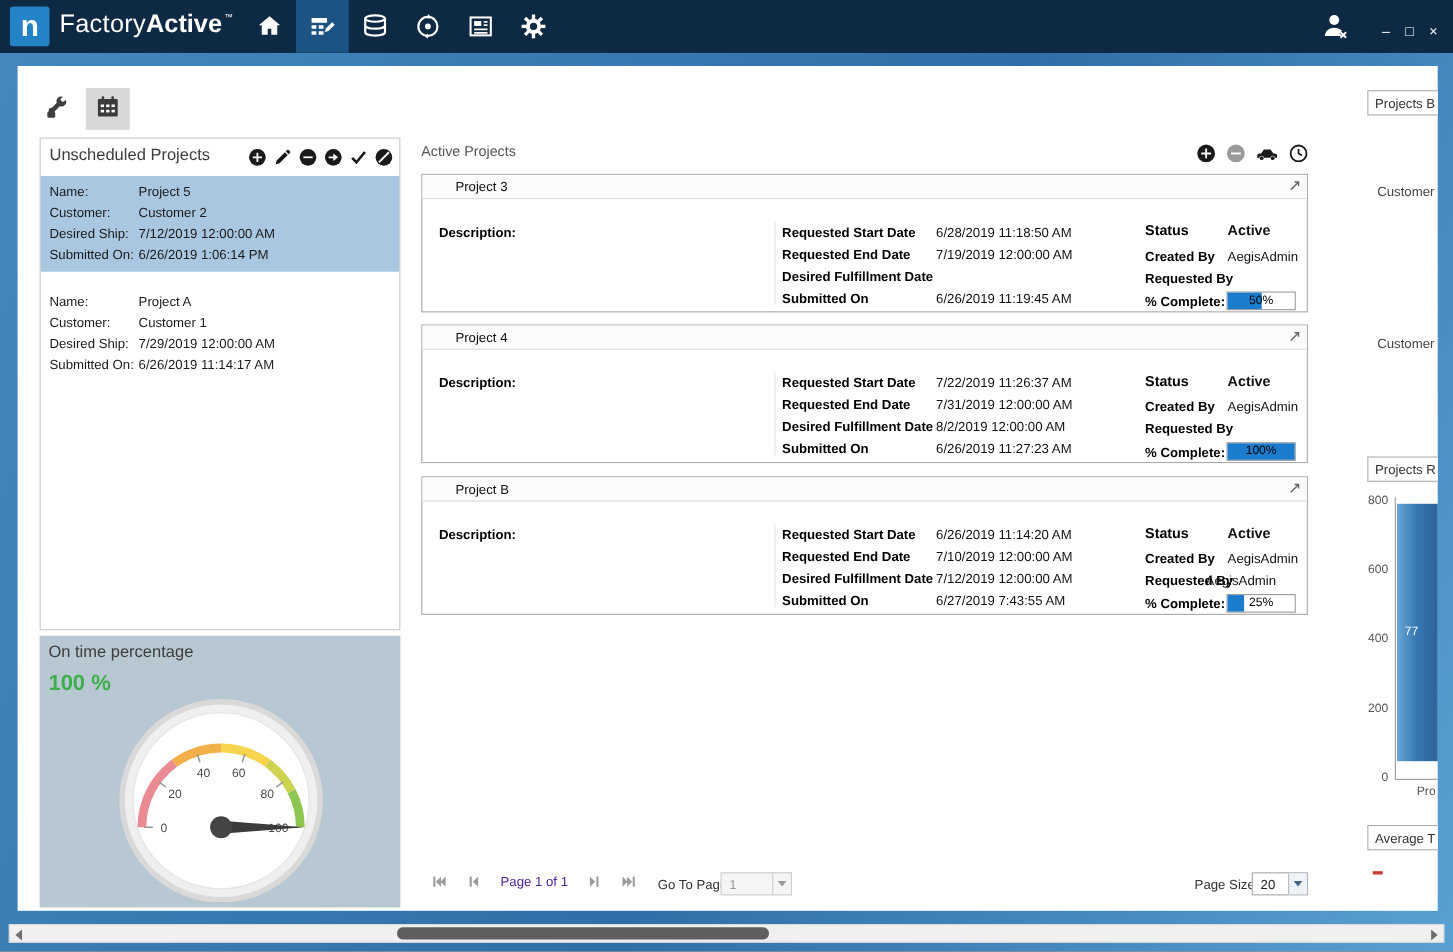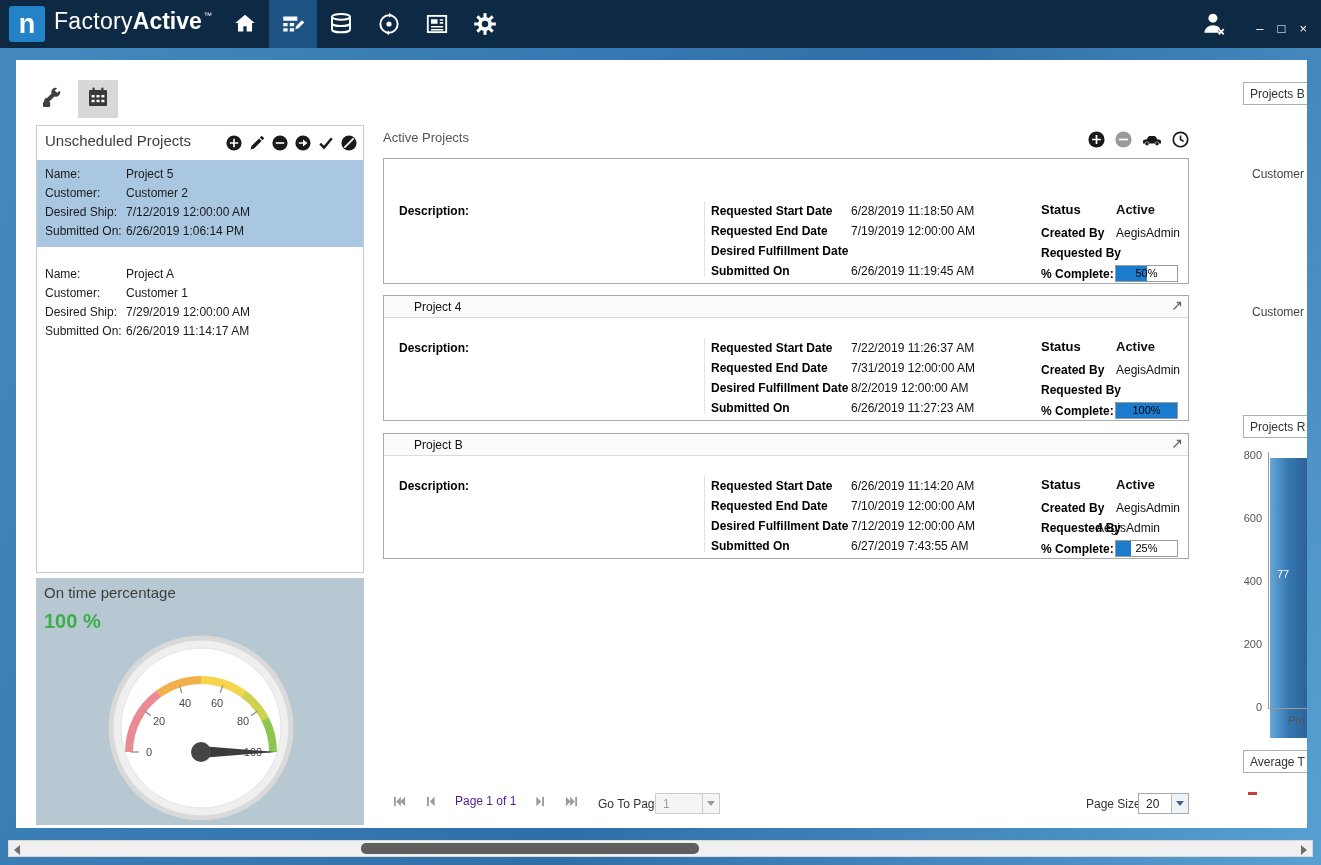--- a/index.html
+++ b/index.html
@@ -90,21 +90,21 @@
   .size-box .combo-arr { border-left:1px solid #b9b9b9; background:#eef3f8; }
   .size-box .tri-down { border-top-color:#44658a; }
 
   
   .rp-hdr { position:absolute; left:1227px; width:84px; height:23px; border:1px solid #adadad; background:#fff;
             font-size:12px; color:#333; padding:4px 0 0 6px; white-space:nowrap; }
   .rcat { position:absolute; left:1236px; font-size:12px; color:#444; white-space:nowrap; }
   .ytick { position:absolute; left:1227px; width:19px; text-align:right; font-size:11px; color:#555; }
   .yaxis { position:absolute; left:1252px; top:392px; width:1px; height:256px; background:#9a9a9a; }
   .xaxis { position:absolute; left:1252px; top:648px; width:39px; height:1px; background:#9a9a9a; }
-  .rbar { position:absolute; left:1254px; top:398px; width:40px; height:280px;
+  .rbar { position:absolute; left:1254px; top:398px; width:40px; height:234px;
           background:linear-gradient(90deg,#67a7d8 0%, #3577b1 45%, #2b6094 100%); }
   .rbar-lbl { position:absolute; left:7px; top:110px; font-size:11px; color:#fff; }
   .xlabel { position:absolute; left:1272px; top:654px; font-size:11px; color:#555; white-space:nowrap; }
   .redtick { position:absolute; left:1232px; top:732px; width:9px; height:3px; background:#cc3b33; }
 
   
   .hscroll { position:absolute; left:8px; top:792px; width:1305px; height:17px; background:#f0f0f0; border:1px solid #d9d9d9; }
   .sarrow { position:absolute; top:4px; width:0; height:0; cursor:pointer; }
   .sarrow.left { left:5px; border-top:5px solid transparent; border-bottom:5px solid transparent; border-right:6px solid #6f6f6f; }
   .sarrow.right { right:5px; border-top:5px solid transparent; border-bottom:5px solid transparent; border-left:6px solid #6f6f6f; }
@@ -366,20 +366,30 @@
           </span>
           <span class="tbi">
             <svg viewBox="0 0 16 16" width="17" height="17">
                 <circle cx="8" cy="8" r="6.8" fill="none" stroke="#1a1a1a" stroke-width="1.6"></circle>
                 <path d="M8 4.2V8l3 1.8" fill="none" stroke="#1a1a1a" stroke-width="1.5"></path>
               </svg>
           </span>
         </div>
 
         <article class="card c0">
+          <div class="card-hd">
+            <span class="card-title">Project 3</span>
+            <span class="expand">
+                <svg viewBox="0 0 12 12" width="12" height="12">
+                  <g stroke="#666" stroke-width="1.3" fill="none">
+                    <path d="M2.5 9.5 9.5 2.5M5.8 2.5h3.7v3.7"></path>
+                  </g>
+                </svg>
+              </span>
+          </div>
           <div class="card-bd">
             <span class="desc-lbl">Description:</span>
             <i class="vline"></i>
             <span class="lblm t1">Requested Start Date</span>
               <span class="valm t1">6/28/2019 11:18:50 AM</span>
             <span class="lblm t2">Requested End Date</span>
               <span class="valm t2">7/19/2019 12:00:00 AM</span>
             <span class="lblm t3">Desired Fulfillment Date</span>
               <span class="valm t3"></span>
             <span class="lblm t4">Submitted On</span>

